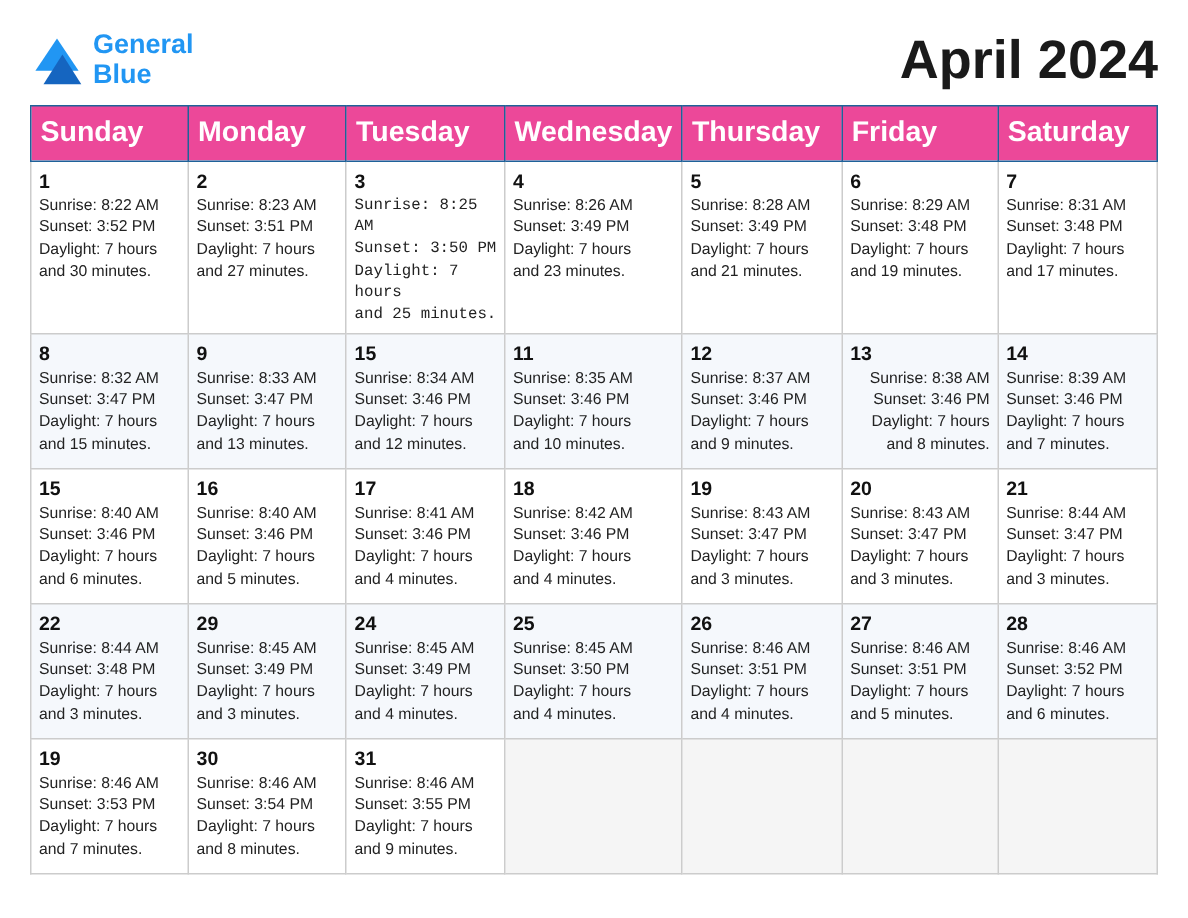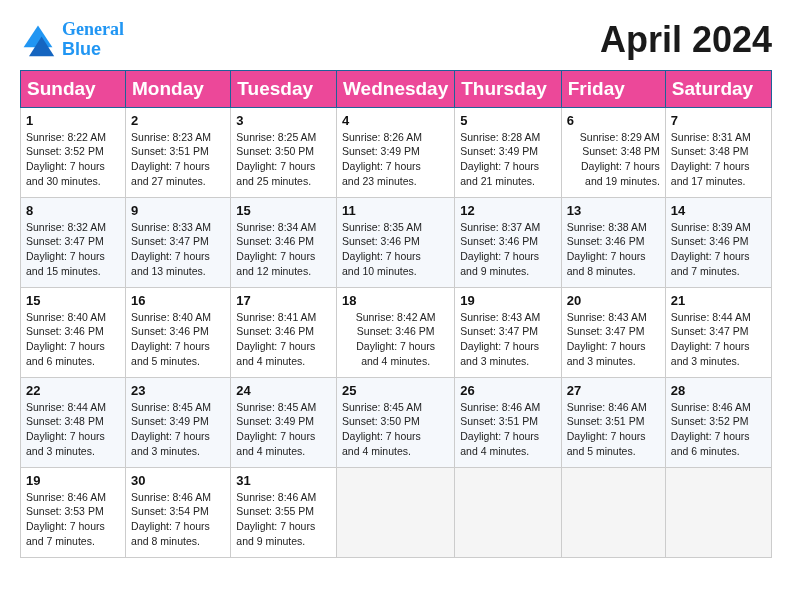--- a/index.html
+++ b/index.html
@@ -22,21 +22,20 @@
       gap: 6px;
     }
     .logo-text {
       font-size: 18px;
       font-weight: bold;
       color: #1a1a1a;
       line-height: 1.1;
     }
     .logo-text span {
       color: #2196F3;
-      font-family: Liberation Serif, serif;
     }
     .logo-icon {
       width: 36px;
       height: 36px;
     }
     .title-block {
       text-align: right;
     }
     .month-title {
       font-size: 36px;
@@ -132,42 +131,42 @@
         </td>
         <td>
           <span class="day-num">2</span>
           <div class="day-info" style="white-space: pre-line;">Sunrise: 8:23 AM
 Sunset: 3:51 PM
 Daylight: 7 hours
 and 27 minutes.</div>
         </td>
         <td>
           <span class="day-num">3</span>
-          <div class="day-info" style="white-space: pre-line;">Sunrise: 8:25 AM
+          <div class="day-info" style="white-space: pre-line; font-family: Liberation Mono, monospace;">Sunrise: 8:25 AM
 Sunset: 3:50 PM
 Daylight: 7 hours
 and 25 minutes.</div>
         </td>
         <td>
           <span class="day-num">4</span>
           <div class="day-info" style="white-space: pre-line;">Sunrise: 8:26 AM
 Sunset: 3:49 PM
 Daylight: 7 hours
 and 23 minutes.</div>
         </td>
         <td>
           <span class="day-num">5</span>
           <div class="day-info" style="white-space: pre-line;">Sunrise: 8:28 AM
 Sunset: 3:49 PM
 Daylight: 7 hours
 and 21 minutes.</div>
         </td>
         <td>
           <span class="day-num">6</span>
-          <div class="day-info" style="white-space: pre-line; text-align: right;">Sunrise: 8:29 AM
+          <div class="day-info" style="white-space: pre-line;">Sunrise: 8:29 AM
 Sunset: 3:48 PM
 Daylight: 7 hours
 and 19 minutes.</div>
         </td>
         <td>
           <span class="day-num">7</span>
           <div class="day-info" style="white-space: pre-line;">Sunrise: 8:31 AM
 Sunset: 3:48 PM
 Daylight: 7 hours
 and 17 minutes.</div>
@@ -204,21 +203,21 @@
         </td>
         <td>
           <span class="day-num">12</span>
           <div class="day-info" style="white-space: pre-line;">Sunrise: 8:37 AM
 Sunset: 3:46 PM
 Daylight: 7 hours
 and 9 minutes.</div>
         </td>
         <td>
           <span class="day-num">13</span>
-          <div class="day-info" style="white-space: pre-line;">Sunrise: 8:38 AM
+          <div class="day-info" style="white-space: pre-line; text-align: right;">Sunrise: 8:38 AM
 Sunset: 3:46 PM
 Daylight: 7 hours
 and 8 minutes.</div>
         </td>
         <td>
           <span class="day-num">14</span>
           <div class="day-info" style="white-space: pre-line;">Sunrise: 8:39 AM
 Sunset: 3:46 PM
 Daylight: 7 hours
 and 7 minutes.</div>
@@ -241,21 +240,21 @@
         </td>
         <td>
           <span class="day-num">17</span>
           <div class="day-info" style="white-space: pre-line;">Sunrise: 8:41 AM
 Sunset: 3:46 PM
 Daylight: 7 hours
 and 4 minutes.</div>
         </td>
         <td>
           <span class="day-num">18</span>
-          <div class="day-info" style="white-space: pre-line; text-align: center;">Sunrise: 8:42 AM
+          <div class="day-info" style="white-space: pre-line;">Sunrise: 8:42 AM
 Sunset: 3:46 PM
 Daylight: 7 hours
 and 4 minutes.</div>
         </td>
         <td>
           <span class="day-num">19</span>
           <div class="day-info" style="white-space: pre-line;">Sunrise: 8:43 AM
 Sunset: 3:47 PM
 Daylight: 7 hours
 and 3 minutes.</div>
@@ -277,21 +276,21 @@
       </tr>
       <tr>
         <td>
           <span class="day-num">22</span>
           <div class="day-info" style="white-space: pre-line;">Sunrise: 8:44 AM
 Sunset: 3:48 PM
 Daylight: 7 hours
 and 3 minutes.</div>
         </td>
         <td>
-          <span class="day-num">23</span>
+          <span class="day-num">29</span>
           <div class="day-info" style="white-space: pre-line;">Sunrise: 8:45 AM
 Sunset: 3:49 PM
 Daylight: 7 hours
 and 3 minutes.</div>
         </td>
         <td>
           <span class="day-num">24</span>
           <div class="day-info" style="white-space: pre-line;">Sunrise: 8:45 AM
 Sunset: 3:49 PM
 Daylight: 7 hours

